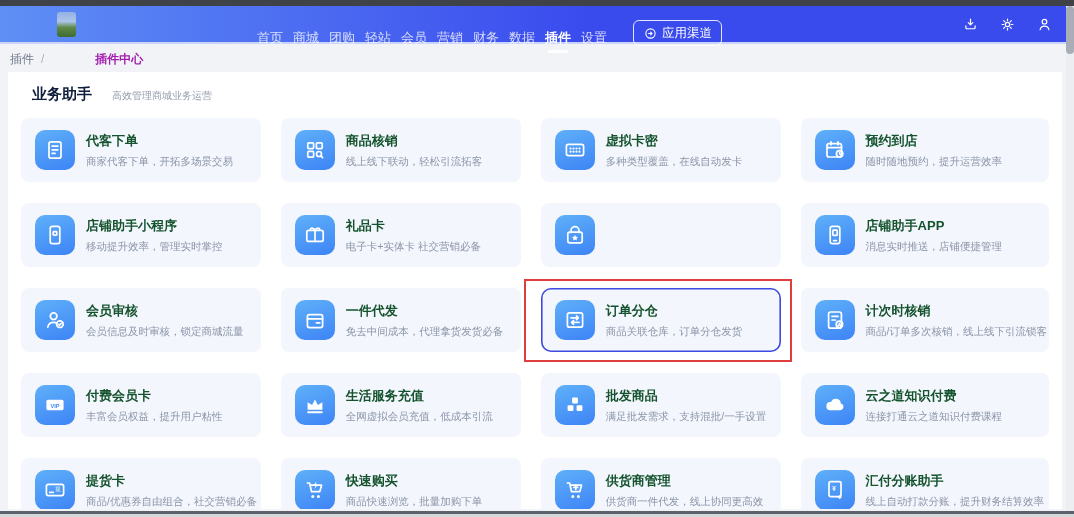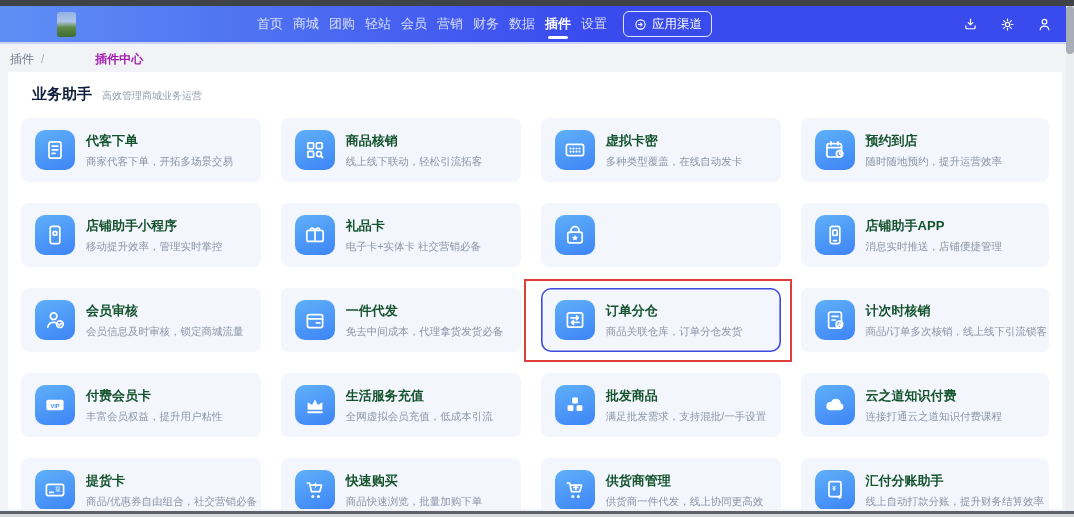--- a/index.html
+++ b/index.html
@@ -9,41 +9,41 @@
   .frame-line{position:absolute;left:0;top:511px;width:1074px;height:3px;background:#5d616b;}
   .frame-bottom{position:absolute;left:0;top:514px;width:1074px;height:3px;background:#d6d8db;}
   .scroll-track{position:absolute;left:1066px;top:6px;width:8px;height:505px;background:#eceef1;}
   .scroll-thumb{position:absolute;left:0;top:0;width:8px;height:48px;background:#a8adb8;border-radius:4px;}
 
   .navbar{position:absolute;left:0;top:6px;width:1066px;height:38px;box-sizing:border-box;
     background:linear-gradient(90deg,var(--nav-g1,#5f8ff5) 0%,var(--nav-g2,#3a4bee) 55%,var(--nav-g2,#3a4bee) 100%);
     border-bottom:2px solid #ccd3f8;}
   .logo{position:absolute;left:57px;top:6px;width:19px;height:25px;border-radius:3px;
     background:linear-gradient(180deg,#93b2e2 0%,#aec5ea 38%,#5d8a48 62%,#3f6b33 100%);}
-  .nav-left{position:absolute;left:256px;top:0;height:36px;display:flex;align-items:center;}
+  .nav-left{position:absolute;left:256px;top:14px;height:36px;display:flex;align-items:flex-start;}
   .nav-items{display:flex;align-items:center;gap:8px;height:100%;}
   .nav-item{position:relative;height:100%;display:flex;align-items:center;font-size:13px;
     color:rgba(255,255,255,.78);cursor:pointer;padding:0 1px;}
   .nav-item.active{color:#fff;font-weight:bold;}
   .nav-item.active::after{content:"";position:absolute;left:50%;transform:translateX(-50%);bottom:3px;
     width:20px;height:3px;border-radius:2px;background:#fff;}
-  .channel-btn{margin-left:15px;display:flex;align-items:center;gap:4px;height:24px;padding:12px 9px;
+  .channel-btn{margin-left:25px;display:flex;align-items:center;gap:4px;height:24px;padding:12px 9px;
     background:transparent;border:1px solid rgba(255,255,255,.85);border-radius:6px;color:#fff;
     font-size:12.5px;font-family:Liberation Sans, sans-serif;cursor:pointer;}
   .channel-btn svg,.icon-btn svg{display:block;}
   .nav-right{position:absolute;right:13px;top:0;height:36px;display:flex;align-items:center;gap:20px;}
   .icon-btn{cursor:pointer;display:flex;align-items:center;}
 
   .crumbs{position:absolute;left:10px;top:46px;height:26px;display:flex;align-items:center;gap:7px;font-size:12px;}
   .crumb.muted{color:#717a8c;cursor:pointer;}
   .crumb-sep{color:#aab1bf;}
   .crumb.current{color:#a21caf;font-weight:bold;cursor:pointer;margin-left:44px;}
 
   .panel{position:absolute;left:8px;top:72px;width:1054px;height:437px;background:#fff;overflow:hidden;}
-  .section-head{display:flex;align-items:baseline;padding:13px 16px 0 24px;}
+  .section-head{display:flex;align-items:baseline;padding:13px 16px 0 24px;gap:10px;}
   .sec-title{font-size:15px;font-weight:bold;color:#101f3c;}
   .sec-sub{font-size:10px;color:#949cae;margin-left:10px;}
   .grid{margin:14px 13px 0 13px;display:grid;grid-template-columns:repeat(4,1fr);gap:21px 20px;}
   .cell{position:relative;height:64px;}
   .card{width:100%;height:100%;box-sizing:border-box;background:var(--card-bg,#f3f6fc);border-radius:8px;
     display:flex;align-items:center;padding:0 2px 0 14px;cursor:pointer;}
   .icon-tile{flex:none;width:40px;height:40px;border-radius:10px;display:flex;align-items:center;justify-content:center;
     background:linear-gradient(160deg,var(--tile-g1,#5fb0f9) 0%,var(--tile-g2,#3d84f6) 100%);}
   .card-text{margin-left:11px;min-width:0;}
   .card-title{font-size:13px;font-weight:bold;color:#14532d;white-space:nowrap;}

